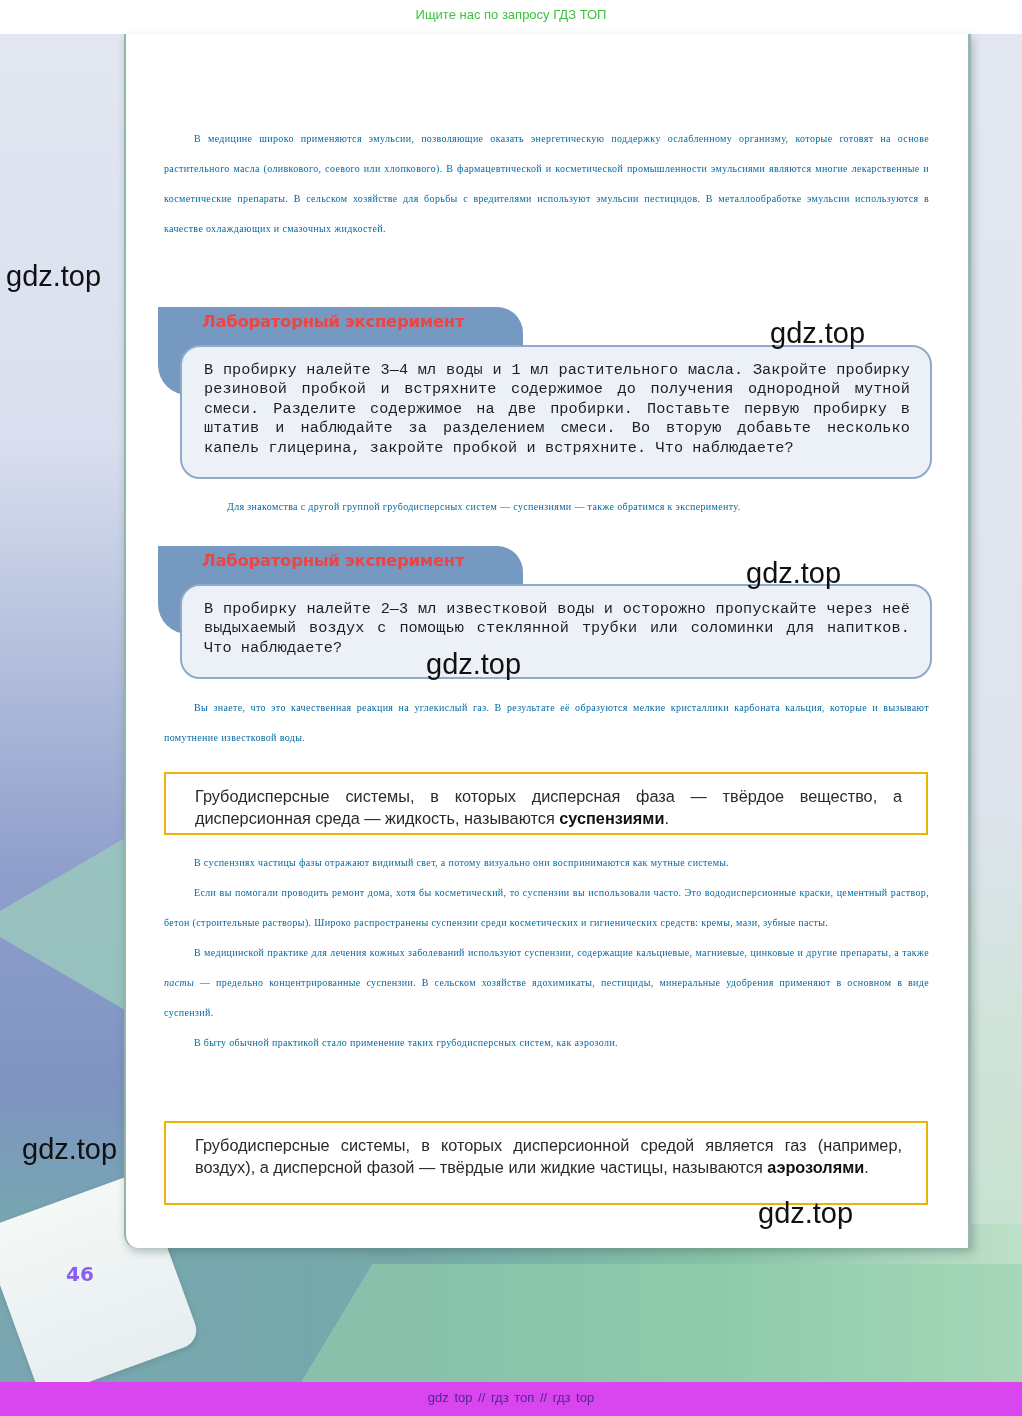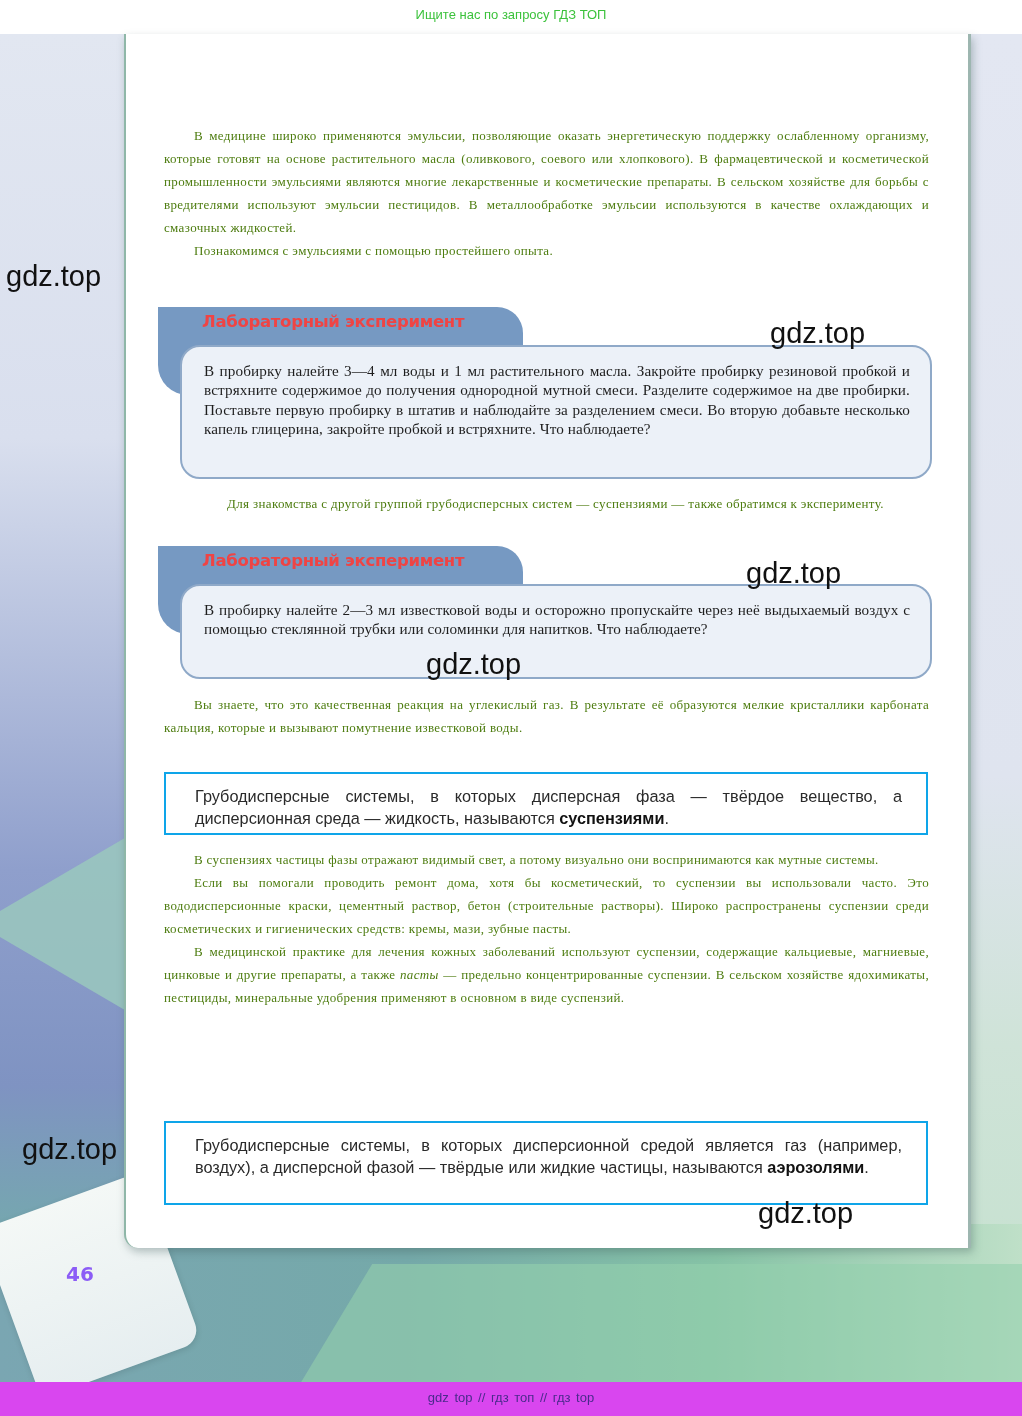--- a/index.html
+++ b/index.html
@@ -51,21 +51,21 @@
   .page {
     position:absolute; left:124px; top:34px; width:842px; height:1214px;
     background:#ffffff;
     border-left:2px solid #8fb7a8;
     border-right:3px solid #9db6b0;
     border-bottom-left-radius:14px;
     box-shadow: 2px 4px 8px rgba(60,90,90,0.35);
   }
   .content {
     position:absolute; left:164px; width:765px;
-    font-size:13px; line-height:23px; color:#4d7c0f;
+    font-size:10px; line-height:30px; color:#0369a1;
     text-align:justify; letter-spacing:0.35px;
   }
   .content p { margin:0; text-indent:30px; }
   .lab {
     position:absolute; left:158px; width:776px;
   }
   .lab-tab {
     position:absolute; left:0; top:0; width:365px; height:88px;
     background:#7699c2; border-radius:0 26px 0 24px;
     border-top-left-radius:0;
@@ -75,26 +75,26 @@
   }
   .lab-title {
     position:absolute; left:44px; top:5px;
     font-family:"DejaVu Sans", sans-serif; font-weight:bold; font-size:16.5px; color:#ef4444;
     letter-spacing:-0.3px;
   }
   .lab-box {
     position:absolute; left:22px; top:38px; width:752px;
     background:#ecf1f8; border:2px solid #8fa9c8; border-radius:20px;
     box-sizing:border-box; padding:14px 20px 12px 22px;
-    font-family:Liberation Serif, serif; font-size:15.2px; line-height:19.4px; color:#1e1e1e;
+    font-family:Liberation Mono, monospace; font-size:15.2px; line-height:19.4px; color:#1e1e1e;
     text-align:justify; letter-spacing:0.1px;
   }
   .def-box {
     position:absolute; left:164px; width:764px; box-sizing:border-box;
-    border:2px solid #0ea5e9; background:#ffffff;
+    border:2px solid #eab308; background:#ffffff;
     padding:12px 24px 10px 29px;
     font-family:"Liberation Sans", sans-serif; font-size:16.3px; line-height:21.5px; color:#2a2a2a;
     text-align:justify;
   }
   .def-box b { font-weight:bold; color:#111; }
   .wm {
     position:absolute; font-family:"Liberation Sans", sans-serif; font-size:29px; color:#111111;
     letter-spacing:0px;
   }
   .footer {
@@ -116,21 +116,20 @@
   <div class="bg-bottom-light"></div>
 </div>
 
 <div class="page-tab"></div>
 <div class="page-number">46</div>
 
 <div class="page"></div>
 
 <div class="content" style="top:124px;">
   <p>В медицине широко применяются эмульсии, позволяющие оказать энергетическую поддержку ослабленному организму, которые готовят на основе растительного масла (оливкового, соевого или хлопкового). В фармацевтической и косметической промышленности эмульсиями являются многие лекарственные и косметические препараты. В сельском хозяйстве для борьбы с вредителями используют эмульсии пестицидов. В металлообработке эмульсии используются в качестве охлаждающих и смазочных жидкостей.</p>
-  <p>Познакомимся с эмульсиями с помощью простейшего опыта.</p>
 </div>
 
 <div class="lab" style="top:307px; height:172px;">
   <div class="lab-tab lab-tab-rounded"></div>
   <div class="lab-title">Лабораторный эксперимент</div>
   <div class="lab-box" style="height:134px;">В пробирку налейте 3—4 мл воды и 1 мл растительного масла. Закройте пробирку резиновой пробкой и встряхните содержимое до получения однородной мутной смеси. Разделите содержимое на две пробирки. Поставьте первую пробирку в штатив и наблюдайте за разделением смеси. Во вторую добавьте несколько капель глицерина, закройте пробкой и встряхните. Что наблюдаете?</div>
 </div>
 
 <div class="content" style="top:492px;margin-left:33px;">
   <p>Для знакомства с другой группой грубодисперсных систем — суспензиями — также обратимся к эксперименту.</p>
@@ -145,20 +144,21 @@
 <div class="content" style="top:693px;">
   <p>Вы знаете, что это качественная реакция на углекислый газ. В результате её образуются мелкие кристаллики карбоната кальция, которые и вызывают помутнение известковой воды.</p>
 </div>
 
 <div class="def-box" style="top:772px; height:63px;"><span>Грубодисперсные системы, в которых дисперсная фаза — твёрдое вещество, а дисперсионная среда — жидкость, называются </span><b>суспензиями</b><span>.</span></div>
 
 <div class="content" style="top:848px;">
   <p>В суспензиях частицы фазы отражают видимый свет, а потому визуально они воспринимаются как мутные системы.</p>
   <p>Если вы помогали проводить ремонт дома, хотя бы косметический, то суспензии вы использовали часто. Это вододисперсионные краски, цементный раствор, бетон (строительные растворы). Широко распространены суспензии среди косметических и гигиенических средств: кремы, мази, зубные пасты.</p>
   <p><span>В медицинской практике для лечения кожных заболеваний используют суспензии, содержащие кальциевые, магниевые, цинковые и другие препараты, а также </span><i>пасты</i><span> — предельно концентрированные суспензии. В сельском хозяйстве ядохимикаты, пестициды, минеральные удобрения применяют в основном в виде суспензий.</span></p>
+  <p>В быту обычной практикой стало применение таких грубодисперсных систем, как аэрозоли.</p>
 </div>
 
 <div class="def-box" style="top:1121px; height:84px;"><span>Грубодисперсные системы, в которых дисперсионной средой является газ (например, воздух), а дисперсной фазой — твёрдые или жидкие частицы, называются </span><b>аэрозолями</b><span>.</span></div>
 
 <div class="wm" style="left:6px; top:260px;">gdz.top</div>
 <div class="wm" style="left:770px; top:317px;">gdz.top</div>
 <div class="wm" style="left:746px; top:557px;">gdz.top</div>
 <div class="wm" style="left:426px; top:648px;">gdz.top</div>
 <div class="wm" style="left:22px; top:1133px;">gdz.top</div>
 <div class="wm" style="left:758px; top:1197px;">gdz.top</div>

